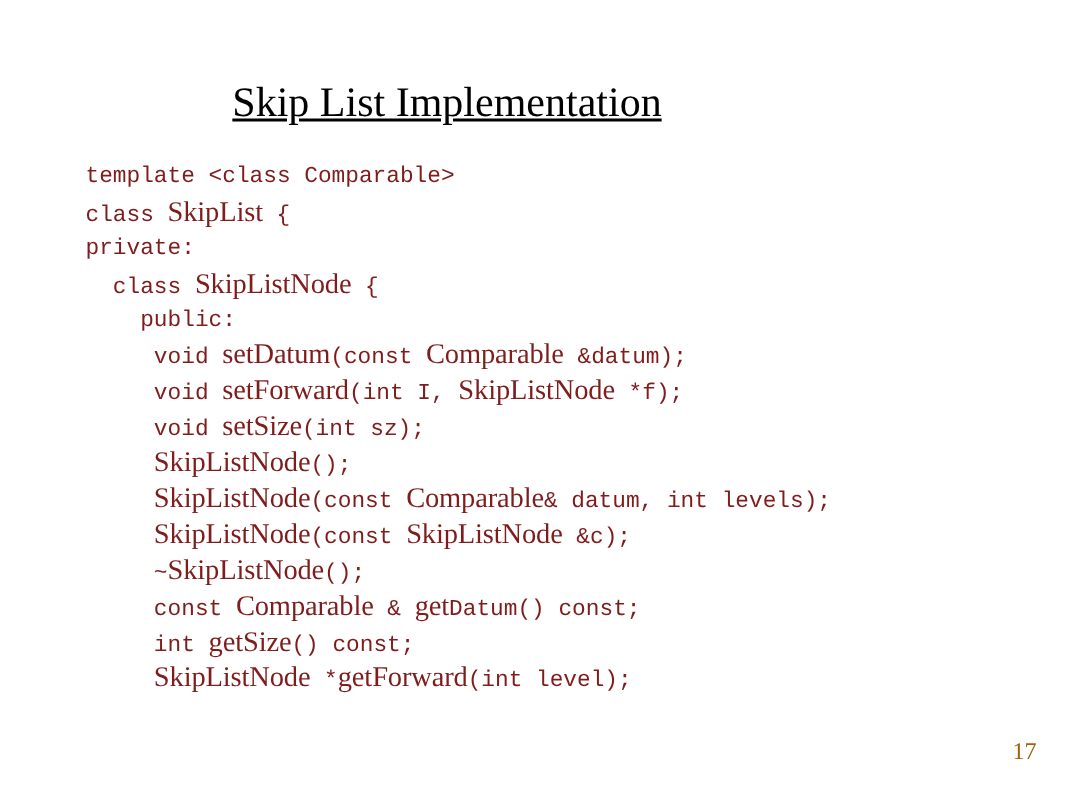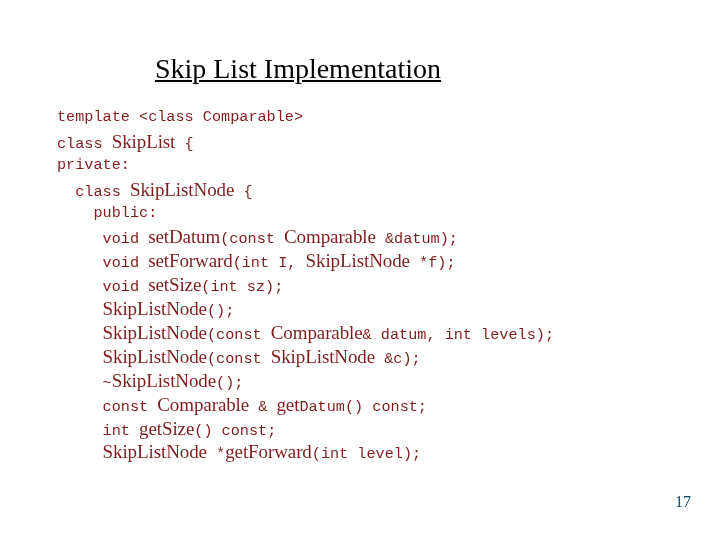--- a/index.html
+++ b/index.html
@@ -72,21 +72,21 @@
   }
 
   
   .page-number {
     position: absolute;
     right: 29px;
     top: 492px;
     font-family: "Liberation Serif", "DejaVu Serif", serif;
     font-size: 16px;
     line-height: 20px;
-    color: #0c4a6e;
+    color: #a16207;
     white-space: pre;
   }
 </style>
 </head>
 <body>
 
 <div class="slide">
 
   <div class="slide-title">Skip List Implementation</div>
 

